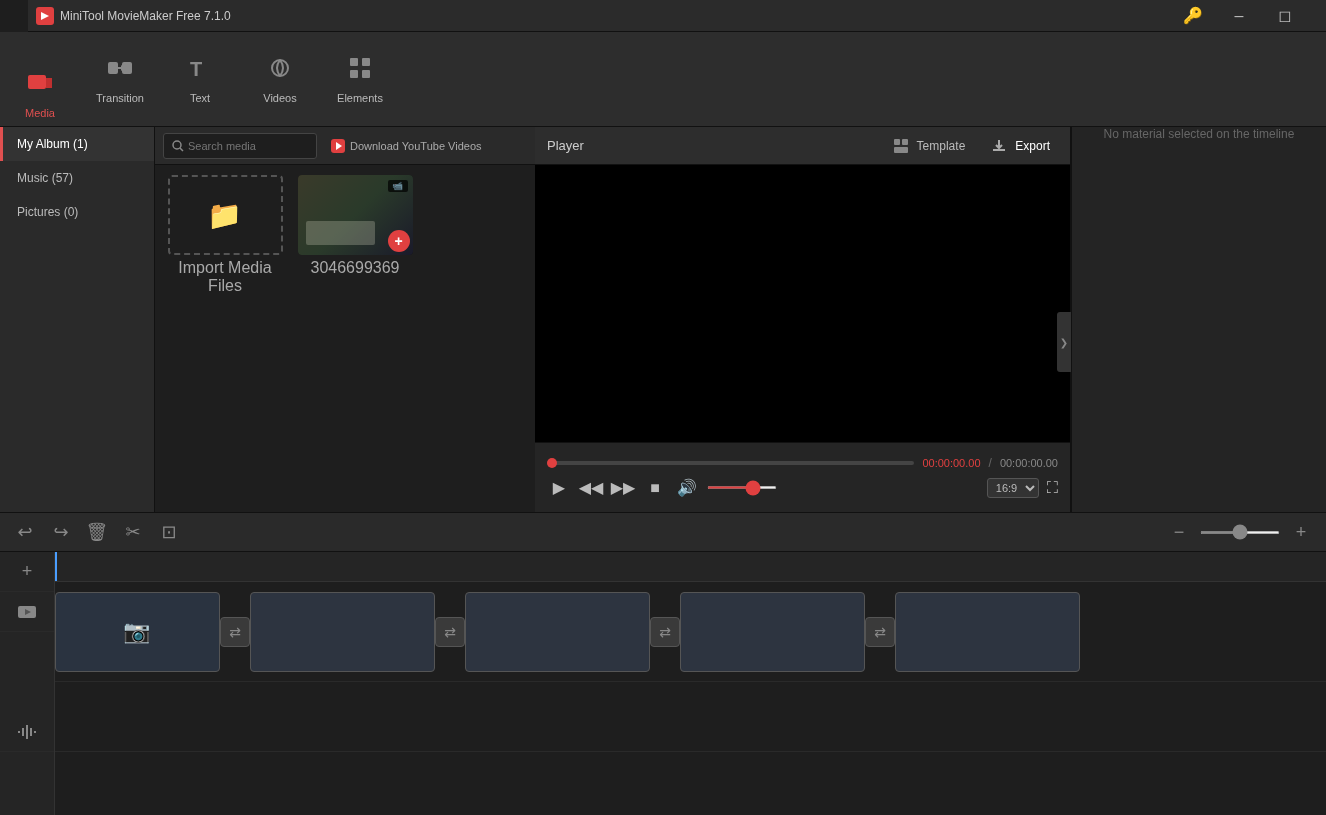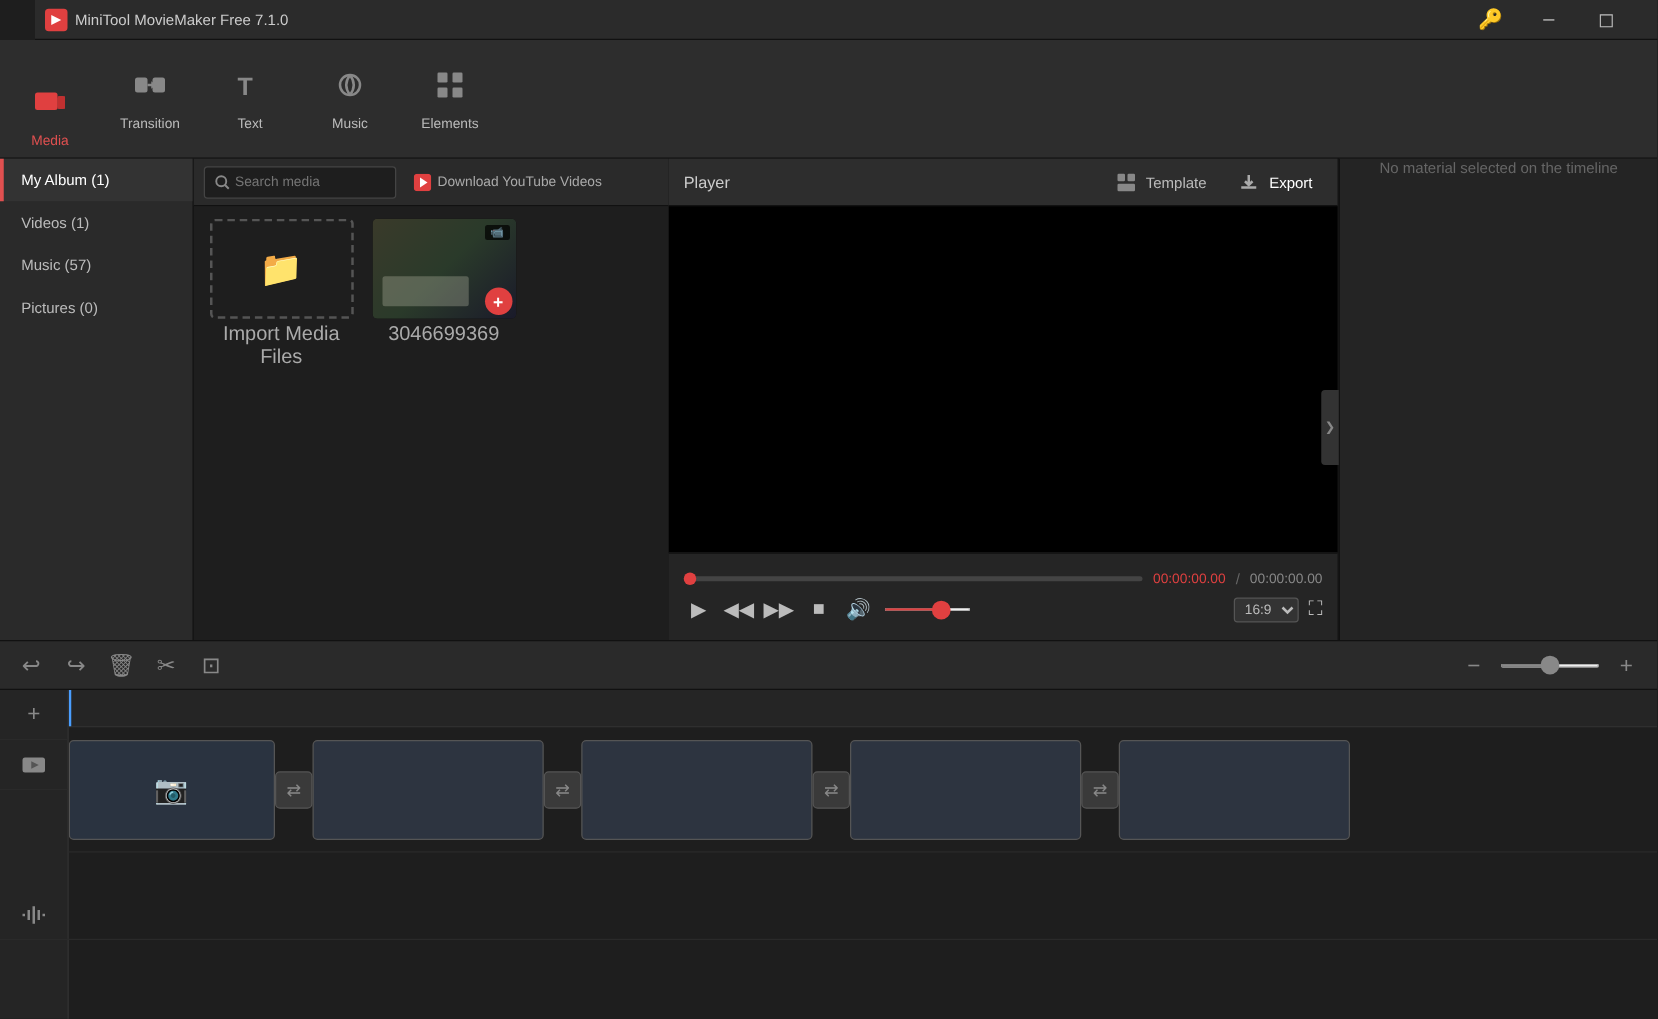--- a/index.html
+++ b/index.html
@@ -252,21 +252,21 @@
     <span>Text</span>
   </div>
   <div class="toolbar-item">
     <div class="icon">
       <svg viewBox="0 0 28 28">
           <circle cx="14" cy="14" r="8" fill="none" stroke="#888" stroke-width="2"></circle>
           <path d="M14 6 Q20 14 14 22" fill="none" stroke="#888" stroke-width="2"></path>
           <path d="M14 6 Q8 14 14 22" fill="none" stroke="#888" stroke-width="2"></path>
         </svg>
     </div>
-    <span>Music</span>
+    <span>Videos</span>
   </div>
   <div class="toolbar-item">
     <div class="icon">
       <svg viewBox="0 0 28 28">
           <rect x="4" y="4" width="8" height="8" rx="1" fill="#888"></rect>
           <rect x="16" y="4" width="8" height="8" rx="1" fill="#888"></rect>
           <rect x="4" y="16" width="8" height="8" rx="1" fill="#888"></rect>
           <rect x="16" y="16" width="8" height="8" rx="1" fill="#888"></rect>
         </svg>
     </div>
@@ -274,23 +274,20 @@
   </div>
 </div>
 
 <div class="main-layout">
 
   <div class="left-layout">
 
     <div id="left-sidebar">
       <div class="sidebar-item active">
         <span>My Album (1)</span>
-      </div>
-      <div class="sidebar-item">
-        <span>Videos (1)</span>
       </div>
       <div class="sidebar-item">
         <span>Music (57)</span>
       </div>
       <div class="sidebar-item">
         <span>Pictures (0)</span>
       </div>
     </div>
 
     <div id="media-area">

